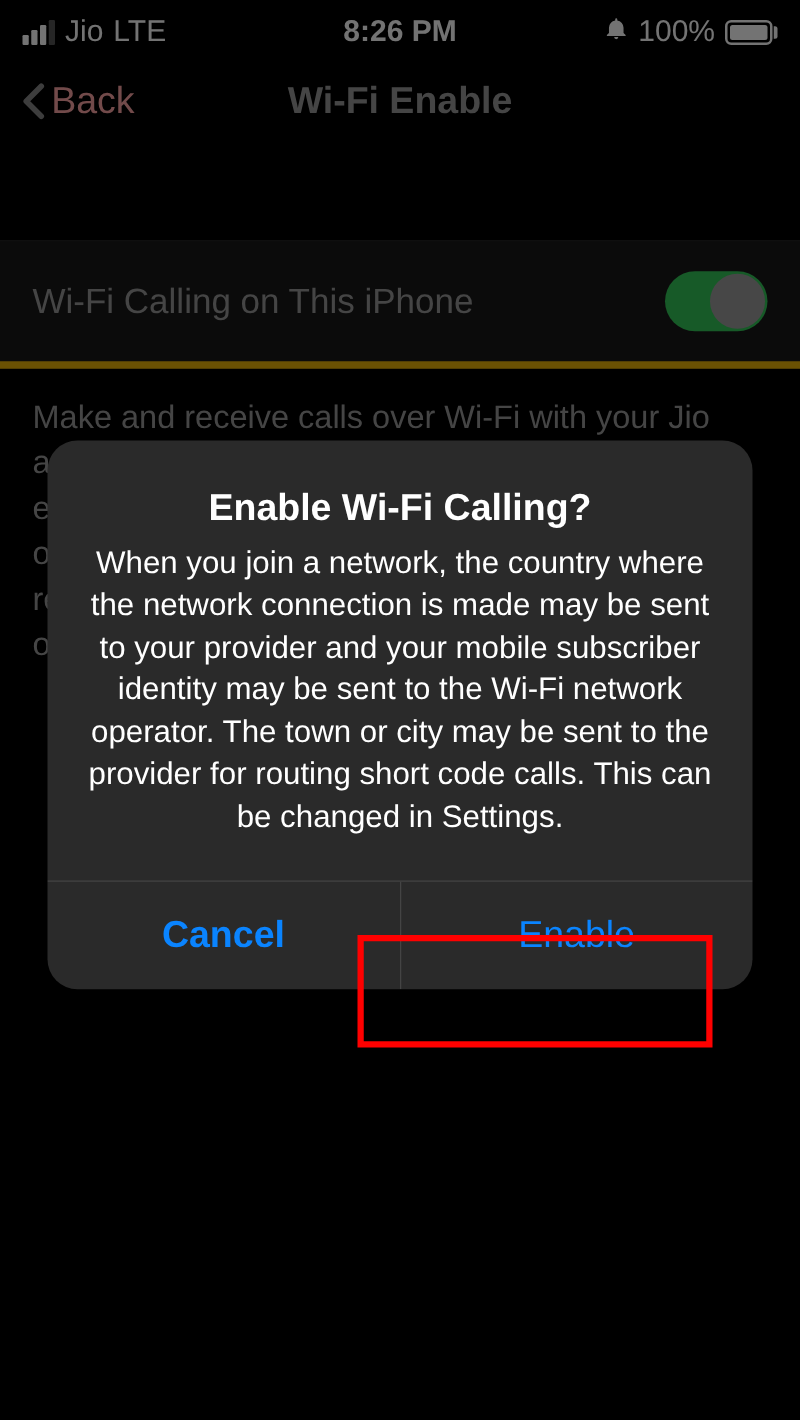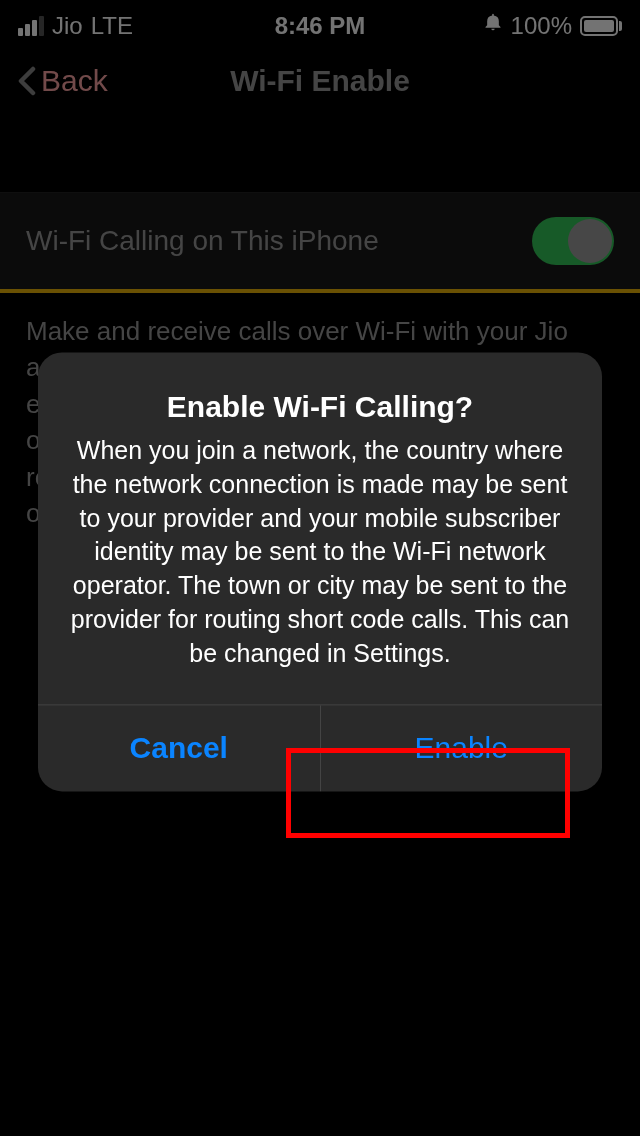--- a/index.html
+++ b/index.html
@@ -45,20 +45,21 @@
     .bar3 { height: 16px; }
     .bar4 { height: 20px; background: #555; }
     .status-center {
       position: absolute;
       left: 50%;
       transform: translateX(-50%);
       font-weight: 600;
     }
     .status-right {
       display: flex;
+      align-items: center;
       gap: 8px;
     }
     .alarm-icon {
       font-size: 20px;
     }
     .battery {
       display: flex;
       align-items: center;
     }
     .battery-body {
@@ -112,21 +113,21 @@
     .settings-section {
       margin-top: 70px;
     }
     .toggle-row {
       background: #1a1a1a;
       padding: 24px 26px;
       display: flex;
       justify-content: space-between;
       align-items: center;
       border-top: 1px solid #222;
-      border-bottom: 4px solid #eab308;
+      border-bottom: 6px solid #eab308;
     }
     .toggle-label {
       font-size: 28px;
       color: #999;
     }
     .toggle-switch {
       width: 82px;
       height: 48px;
       background: #34c759;
       border-radius: 24px;
@@ -217,21 +218,21 @@
   <div class="status-left">
     <div class="signal-bars">
       <div class="bar bar1"></div>
       <div class="bar bar2"></div>
       <div class="bar bar3"></div>
       <div class="bar bar4"></div>
     </div>
     <span>Jio</span>
     <span>LTE</span>
   </div>
-  <div class="status-center">8:46 PM</div>
+  <div class="status-center">8:26 PM</div>
   <div class="status-right">
     <span class="alarm-icon">
       <svg width="20" height="20" viewBox="0 0 24 24" fill="#fff">
           <path d="M12 2a1 1 0 011 1v1.07A7 7 0 0119 11v5l2 2v1H3v-1l2-2v-5a7 7 0 016-6.93V3a1 1 0 011-1zm0 20a2 2 0 002-2h-4a2 2 0 002 2z"></path>
         </svg>
     </span>
     <span>100%</span>
     <div class="battery">
       <div class="battery-body">
           <div class="battery-fill"></div>

